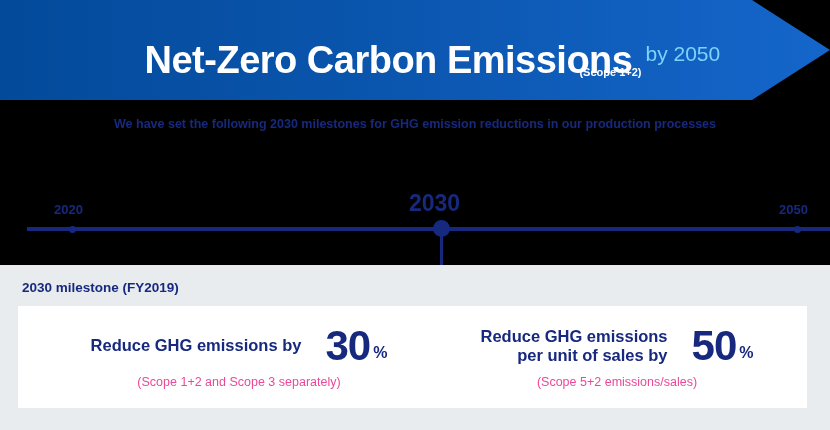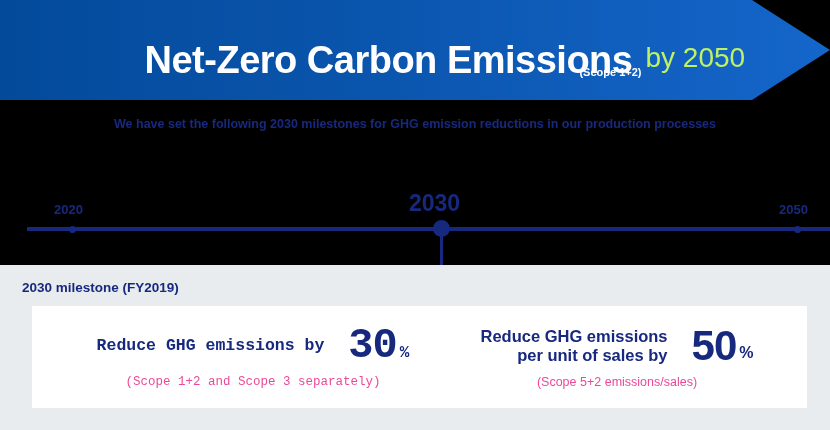--- a/index.html
+++ b/index.html
@@ -46,22 +46,22 @@
     letter-spacing: -0.5px;
     line-height: 1;
     white-space: nowrap;
   }
   .hero-right {
     position: relative;
     margin-left: 13px;
     height: 48px;
   }
   .hero-by {
-    color: #bef264;
-    font-size: 28px;
+    color: #7dd3fc;
+    font-size: 21px;
     font-weight: normal;
     white-space: nowrap;
     position: absolute;
     top: 6px;
     left: 0;
   }
   .hero-scope {
     color: #ffffff;
     font-size: 11px;
     font-weight: bold;
@@ -175,21 +175,21 @@
   .card {
     position: absolute;
     top: 306px;
     height: 102px;
     background: #ffffff;
     display: flex;
     flex-direction: column;
     align-items: center;
     justify-content: center;
   }
-  #card-left  { left: 32px;  width: 442px; font-family: Liberation Mono, monospace; }
+  #card-left  { left: 18px;  width: 442px; }
   #card-right { left: 427px; width: 380px; }
 
   .card-main {
     display: flex;
     align-items: center;
     justify-content: center;
     color: #17297e;
   }
   .card-text {
     font-size: 16.5px;

